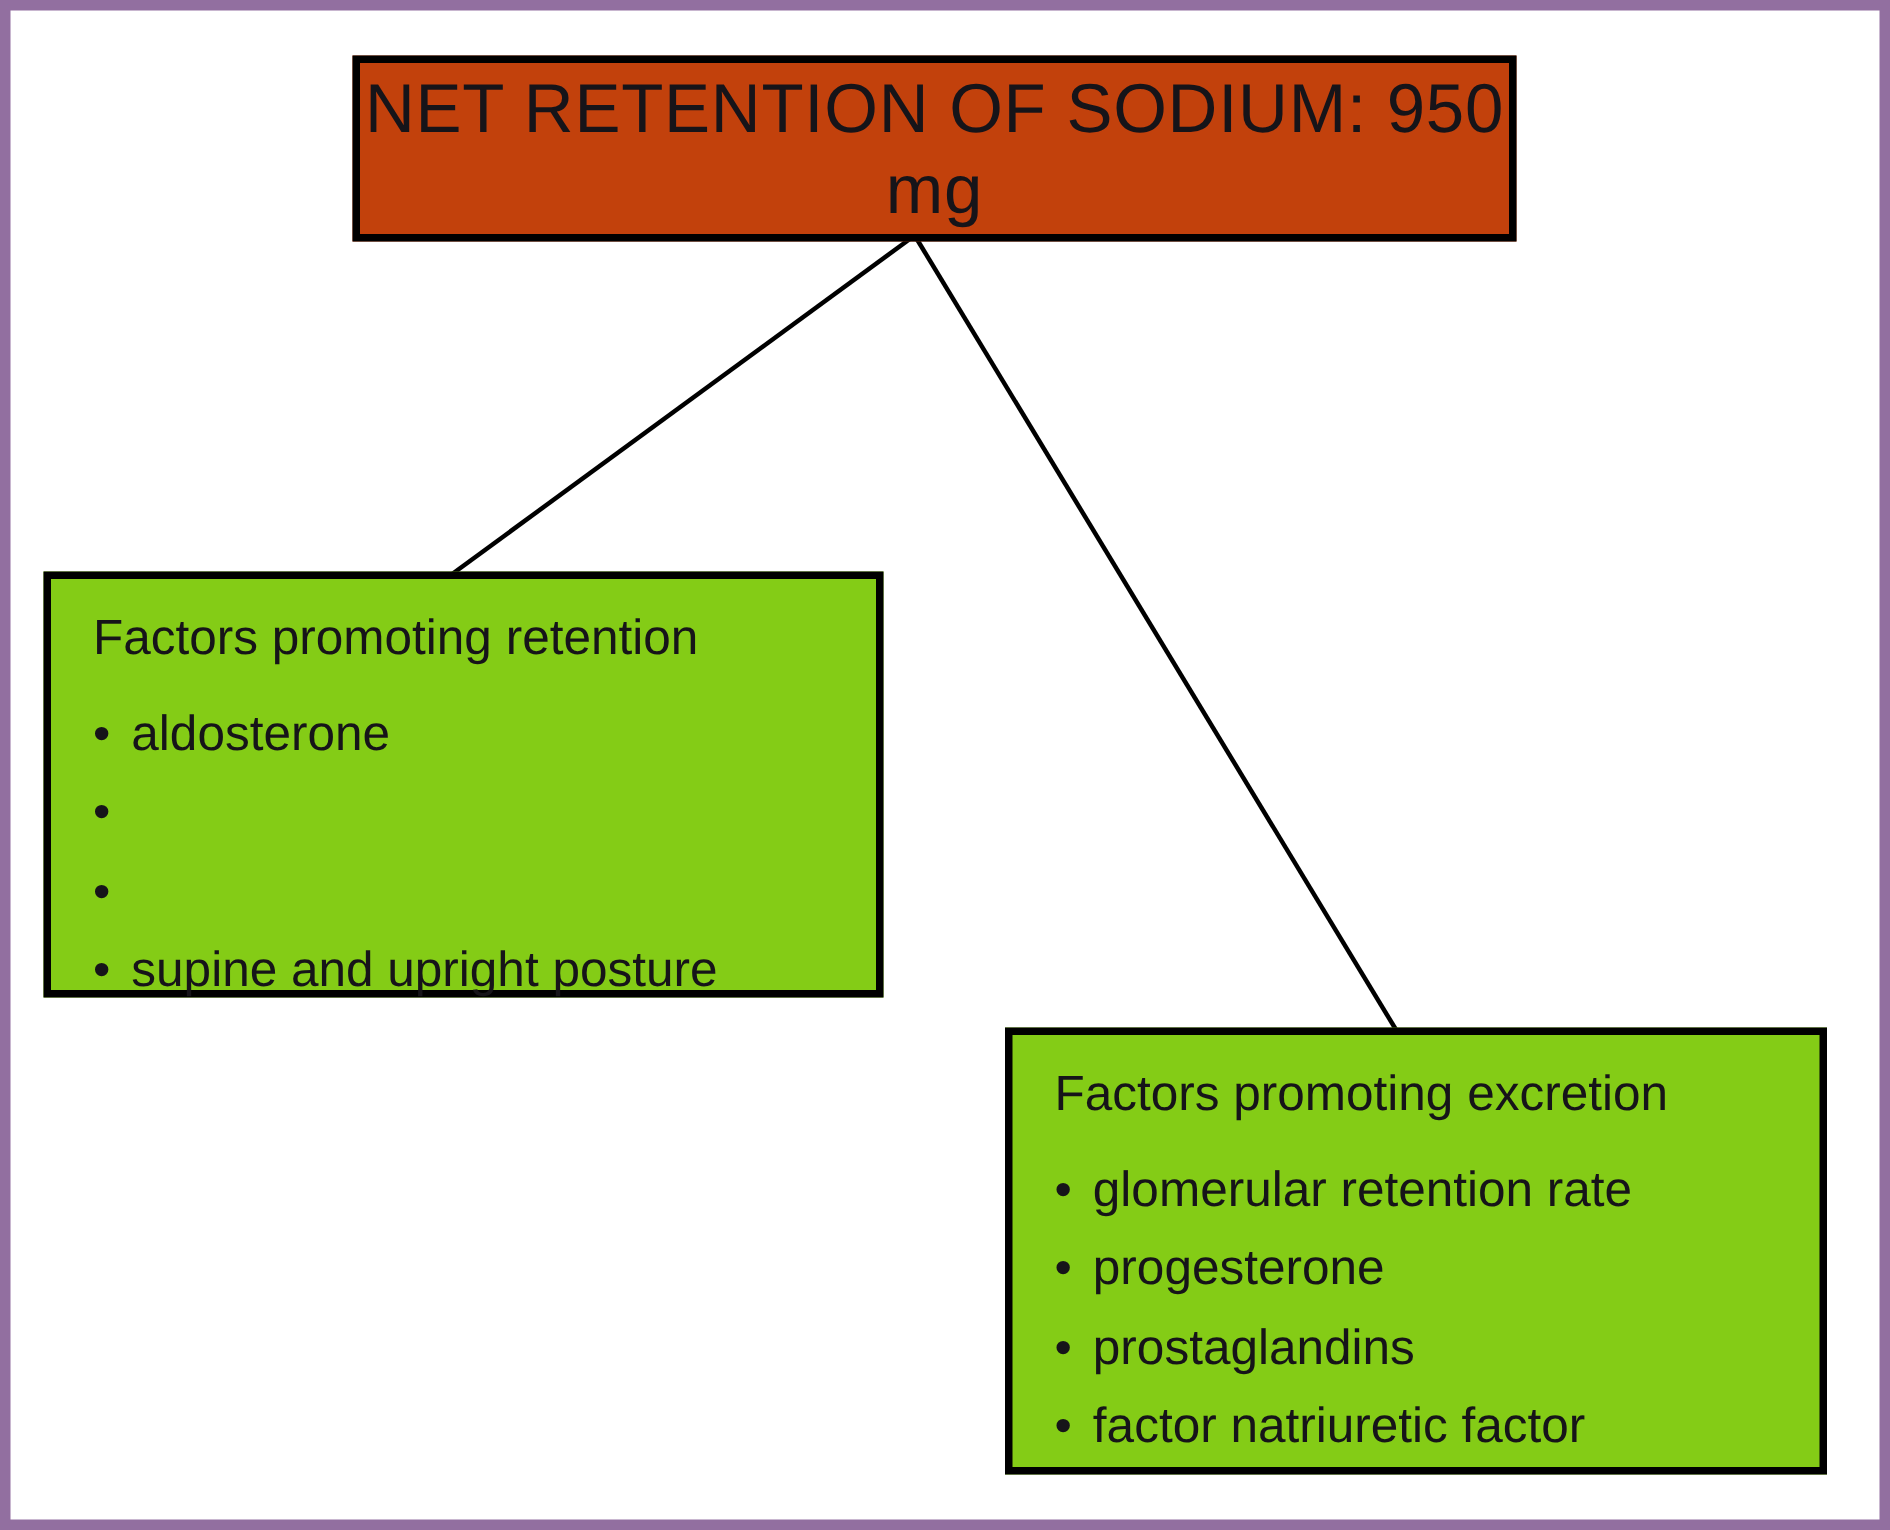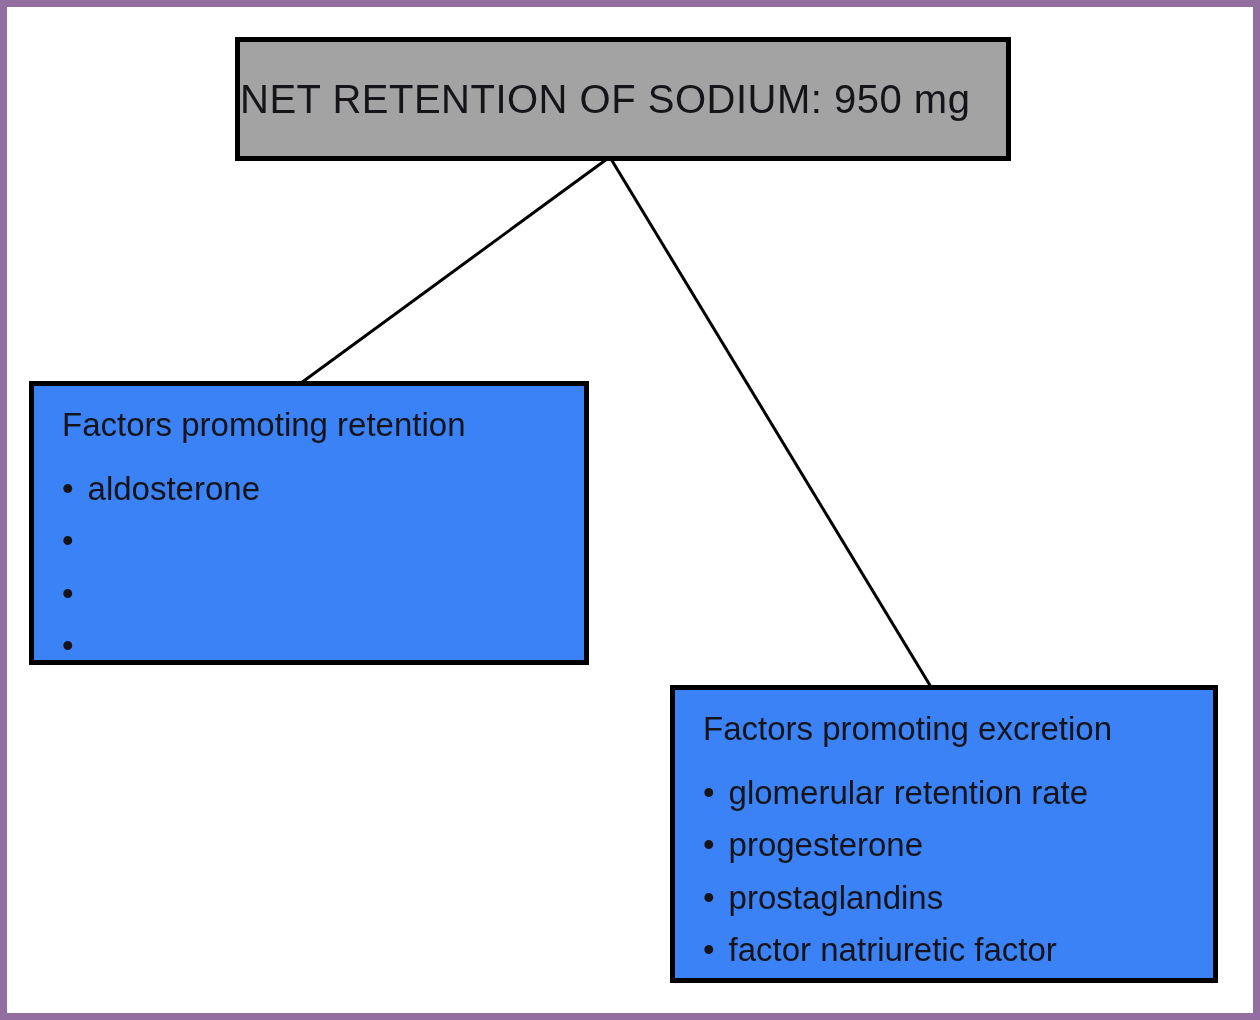--- a/index.html
+++ b/index.html
@@ -28,29 +28,29 @@
   .box {
     position: absolute;
     box-sizing: border-box;
     border: 5px solid #000000;
   }
   .root-box {
     left: 228px;
     top: 30px;
     width: 776px;
     height: 124px;
-    background: #a3a3a3;
+    background: #c2410c;
     display: flex;
     align-items: center;
-    font-size: 40px;
+    font-size: 46px;
     letter-spacing: 0.5px;
     text-align: center;
   }
   .factor-box {
-    background: #3b82f6;
+    background: #84cc16;
     padding: 18px 12px 14px 28px;
     font-size: 33px;
   }
   .factor-box.left-box {
     left: 22px;
     top: 374px;
     width: 560px;
     height: 284px;
   }
   .factor-box.right-box {
@@ -94,20 +94,21 @@
         <span class="bullet-text">aldosterone</span>
       </div>
       <div class="bullet-row">
         <span class="bullet">•</span>
       </div>
       <div class="bullet-row">
         <span class="bullet">•</span>
       </div>
       <div class="bullet-row">
         <span class="bullet">•</span>
+        <span class="bullet-text">supine and upright posture</span>
       </div>
     </div>
   </div>
 
   <div class="box factor-box right-box">
     <div class="box-title">Factors promoting excretion</div>
     <div class="bullet-list">
       <div class="bullet-row">
         <span class="bullet">•</span>
         <span class="bullet-text">glomerular retention rate</span>

